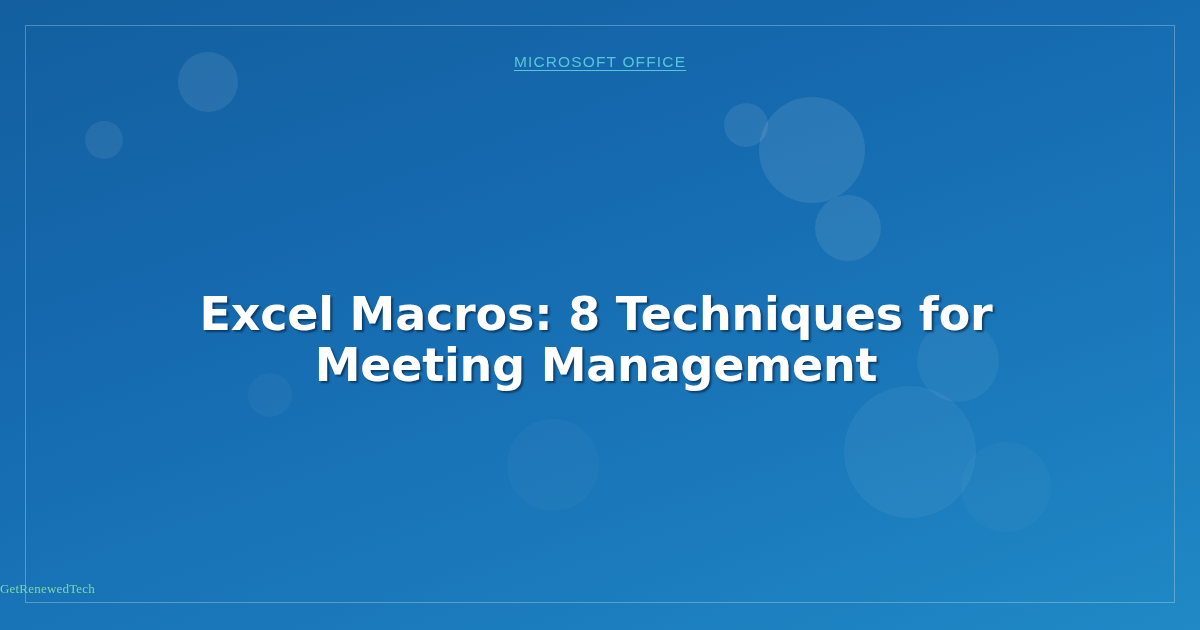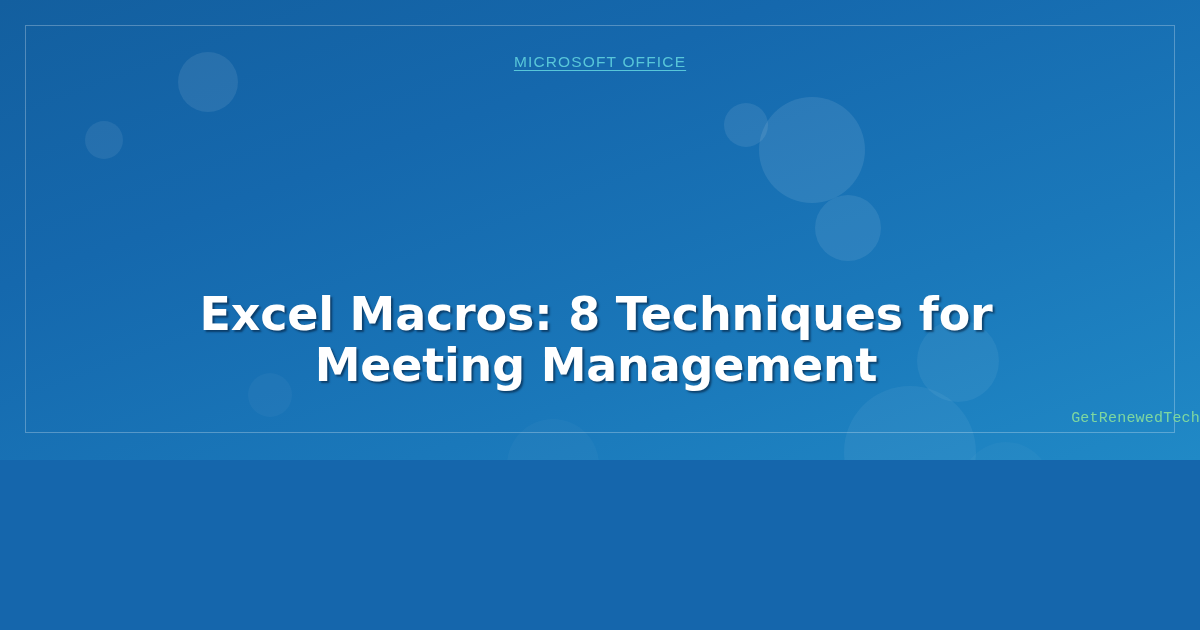--- a/index.html
+++ b/index.html
@@ -11,21 +11,21 @@
     width: 1200px;
     height: 630px;
     overflow: hidden;
     font-family: "DejaVu Sans", sans-serif;
   }
 
   
   .banner {
     position: relative;
     width: 1200px;
-    height: 460px;
+    height: 630px;
     box-sizing: border-box;
     background: linear-gradient(160deg, #135f9f 0%, #1568ad 32%, #1a78ba 68%, #2089c6 100%);
     overflow: hidden;
   }
 
   
   .bubbles {
     position: absolute;
     inset: 0;
     pointer-events: none;
@@ -87,23 +87,23 @@
     letter-spacing: -0.2px;
     color: #ffffff;
     text-shadow: 2px 2px 2px rgba(0, 20, 45, 0.55);
   }
 
   .footer {
     position: absolute;
     left: 0;
     right: 0;
     bottom: 33px;
-    text-align: right;
-    font-family: Liberation Mono, monospace;
-    font-size: 15px;
+    text-align: left;
+    font-family: Liberation Serif, serif;
+    font-size: 13px;
     font-weight: 400;
     letter-spacing: 0.2px;
     color: #7ed7a0;
   }
 </style>
 </head>
 <body>
 
 <div class="banner">
 

